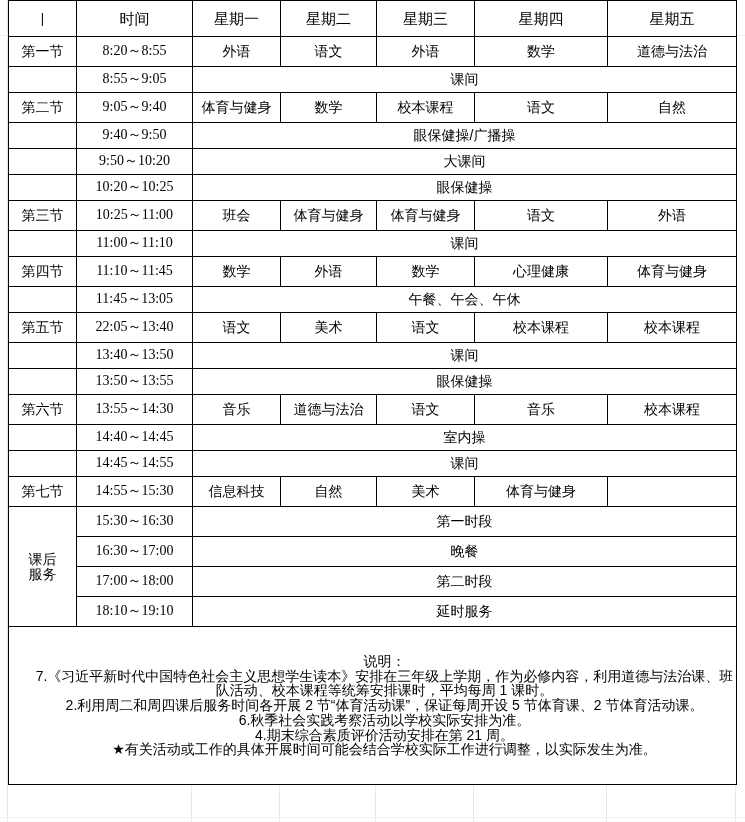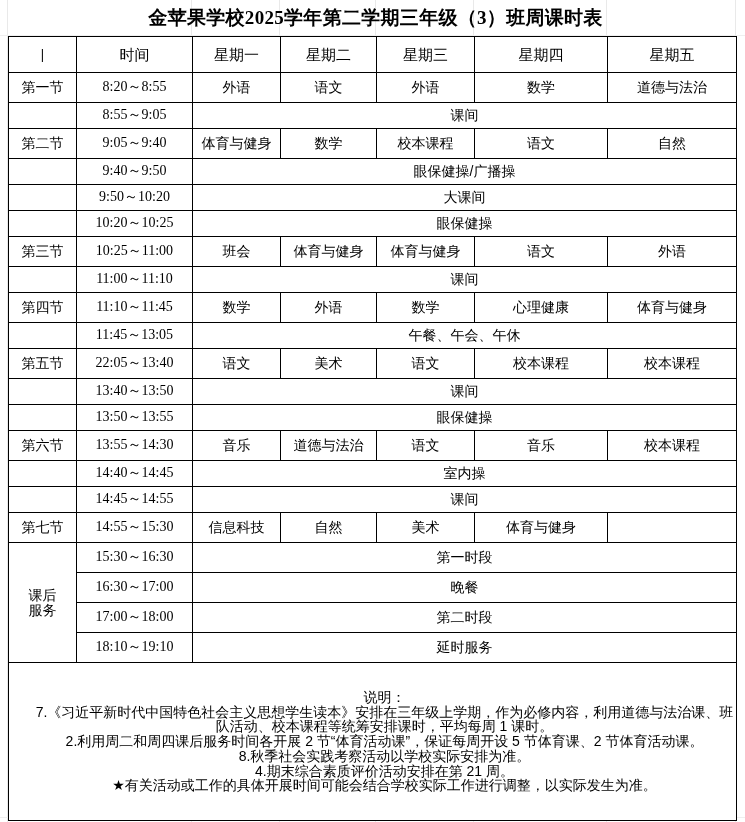--- a/index.html
+++ b/index.html
@@ -127,23 +127,20 @@
   <div class="gridline-v" style="left:375px"></div>
   <div class="gridline-v" style="left:473px"></div>
   <div class="gridline-v" style="left:606px"></div>
   <div class="gridline-v" style="left:735px"></div>
   <div class="gridline-h" style="top:35px"></div>
   <div class="gridline-h" style="top:817px"></div>
 </div>
 
 <div id="sheet">
 
-  <div id="title-bar">
-    <div id="title-text">金苹果学校2025学年第二学期三年级（3）班周课时表</div>
-  </div>
 
   <table class="schedule">
     <colgroup>
       <col class="c-period">
         <col class="c-time">
         <col class="c-mon">
       <col class="c-tue">
         <col class="c-wed">
         <col class="c-thu">
         <col class="c-fri">
@@ -308,20 +305,20 @@
       <tr class="after-row">
         <td class="time-cell">18:10～19:10</td>
         <td colspan="5">延时服务</td>
       </tr>
 
       <tr>
         <td colspan="7" class="notes-cell">
           <div class="note-line">说明：</div>
           <div class="note-line">7.《习近平新时代中国特色社会主义思想学生读本》安排在三年级上学期，作为必修内容，利用道德与法治课、班队活动、校本课程等统筹安排课时，平均每周 1 课时。</div>
           <div class="note-line">2.利用周二和周四课后服务时间各开展 2 节“体育活动课”，保证每周开设 5 节体育课、2 节体育活动课。</div>
-          <div class="note-line">8.秋季社会实践考察活动以学校实际安排为准。</div>
+          <div class="note-line">6.秋季社会实践考察活动以学校实际安排为准。</div>
           <div class="note-line">4.期末综合素质评价活动安排在第 21 周。</div>
           <div class="note-line">★有关活动或工作的具体开展时间可能会结合学校实际工作进行调整，以实际发生为准。</div>
         </td>
       </tr>
     </tbody>
   </table>
 </div>
 
 </body></html>

